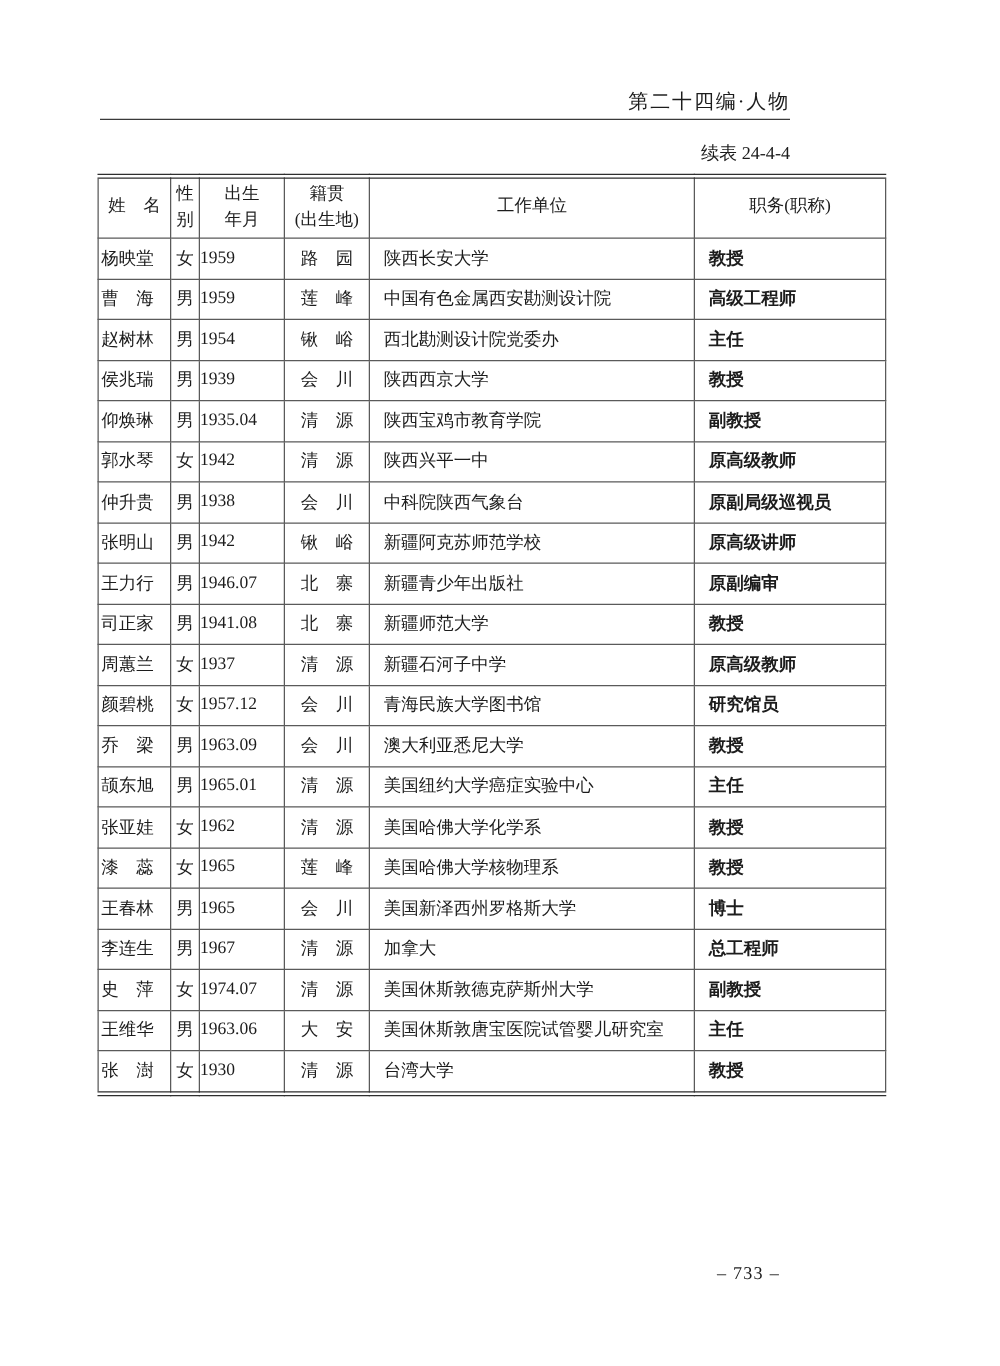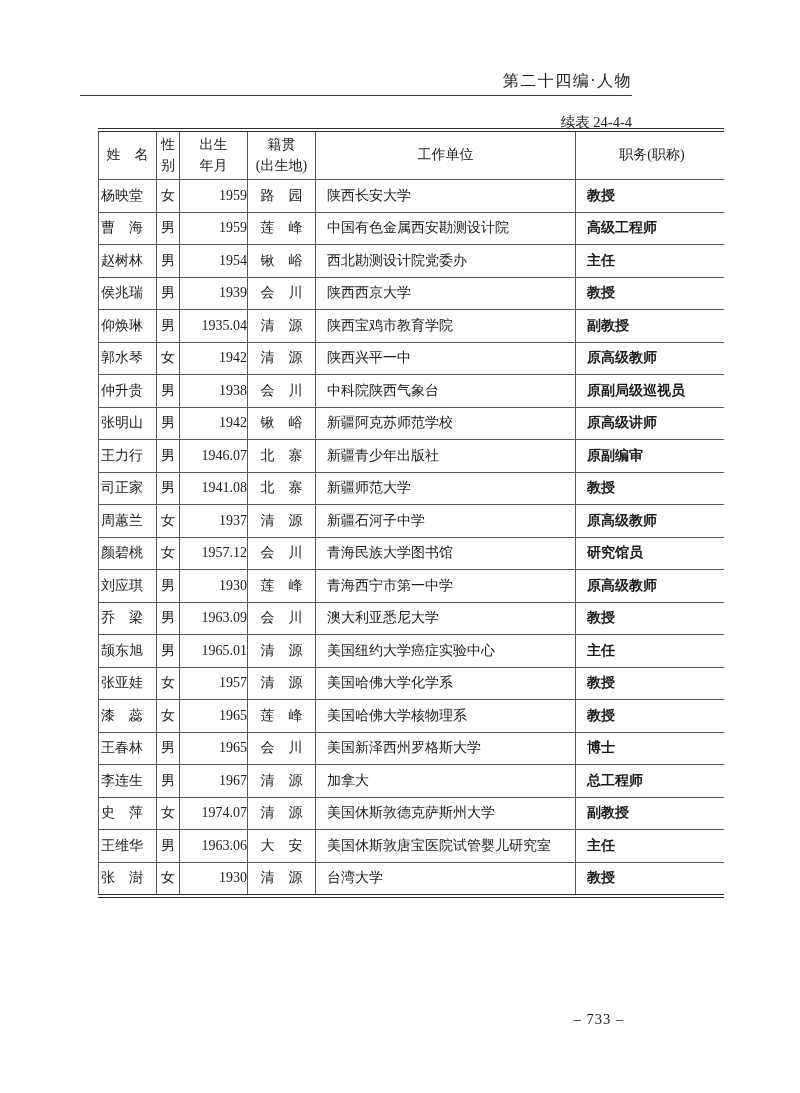--- a/index.html
+++ b/index.html
@@ -18,46 +18,45 @@
   }
   .header-rule{
     position:absolute;top:95px;left:80px;right:92px;
     height:1px;background:#3a3a3a;
   }
   .table-caption{
     position:absolute;top:113px;right:92px;
     font-size:14.5px;white-space:nowrap;
   }
   table.data-table{
-    position:absolute;top:128px;left:78px;
+    position:absolute;top:139px;left:78px;
     width:630px;
     border-collapse:collapse;table-layout:fixed;
     font-size:14px;
     border-top:4px double #2e2e2e;
     border-bottom:4px double #2e2e2e;
-    margin-left:20px;
   }
   .data-table th,.data-table td{
     border:1px solid #5a5a5a;
     padding:0;
   }
   .data-table th{
     font-weight:normal;
     text-align:center;vertical-align:middle;
     white-space:pre-line;
     height:47px;line-height:1.45;
   }
   .data-table td{
     height:31.5px;
     vertical-align:middle;
     white-space:nowrap;overflow:hidden;
   }
   td.col-name{text-align:left;padding-left:2px;}
   td.col-gender{text-align:center;}
-  td.col-birth{text-align:right;}
+  td.col-birth{text-align:left;}
   td.col-origin{text-align:center;}
   td.col-work_unit{text-align:left;padding-left:11px;}
   td.col-title{text-align:left;padding-left:11px;font-weight:bold;}
   .page-number{
     position:absolute;top:1011px;right:100px;
     font-size:14.5px;letter-spacing:1px;
     white-space:nowrap;
   }
 </style>
 </head>
@@ -183,47 +182,39 @@
         </tr>
         <tr>
           <td class="col-name">颜碧桃</td>
           <td class="col-gender">女</td>
           <td class="col-birth">1957.12</td>
           <td class="col-origin">会　川</td>
           <td class="col-work_unit">青海民族大学图书馆</td>
           <td class="col-title">研究馆员</td>
         </tr>
         <tr>
-          <td class="col-name">刘应琪</td>
-          <td class="col-gender">男</td>
-          <td class="col-birth">1930</td>
-          <td class="col-origin">莲　峰</td>
-          <td class="col-work_unit">青海西宁市第一中学</td>
-          <td class="col-title">原高级教师</td>
-        </tr>
-        <tr>
           <td class="col-name">乔　梁</td>
           <td class="col-gender">男</td>
           <td class="col-birth">1963.09</td>
           <td class="col-origin">会　川</td>
           <td class="col-work_unit">澳大利亚悉尼大学</td>
           <td class="col-title">教授</td>
         </tr>
         <tr>
           <td class="col-name">颉东旭</td>
           <td class="col-gender">男</td>
           <td class="col-birth">1965.01</td>
           <td class="col-origin">清　源</td>
           <td class="col-work_unit">美国纽约大学癌症实验中心</td>
           <td class="col-title">主任</td>
         </tr>
         <tr>
           <td class="col-name">张亚娃</td>
           <td class="col-gender">女</td>
-          <td class="col-birth">1957</td>
+          <td class="col-birth">1962</td>
           <td class="col-origin">清　源</td>
           <td class="col-work_unit">美国哈佛大学化学系</td>
           <td class="col-title">教授</td>
         </tr>
         <tr>
           <td class="col-name">漆　蕊</td>
           <td class="col-gender">女</td>
           <td class="col-birth">1965</td>
           <td class="col-origin">莲　峰</td>
           <td class="col-work_unit">美国哈佛大学核物理系</td>

